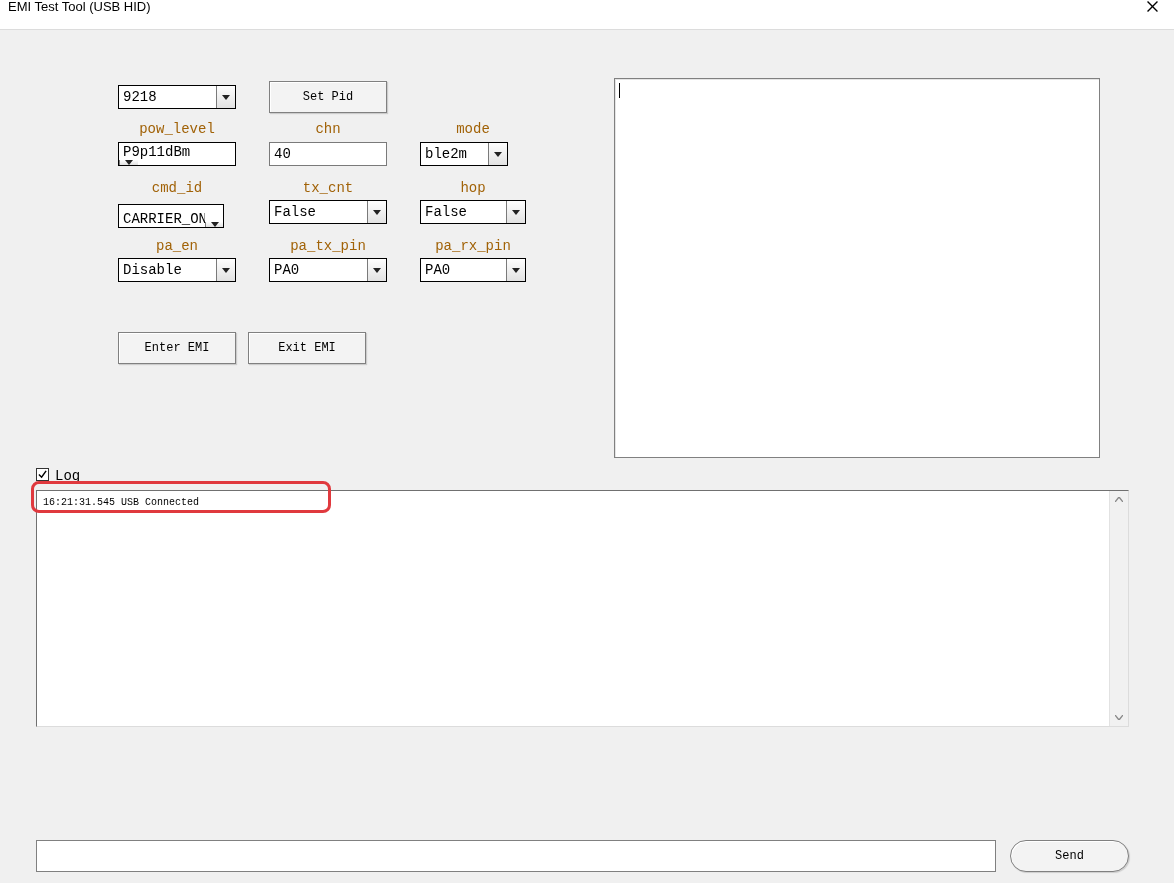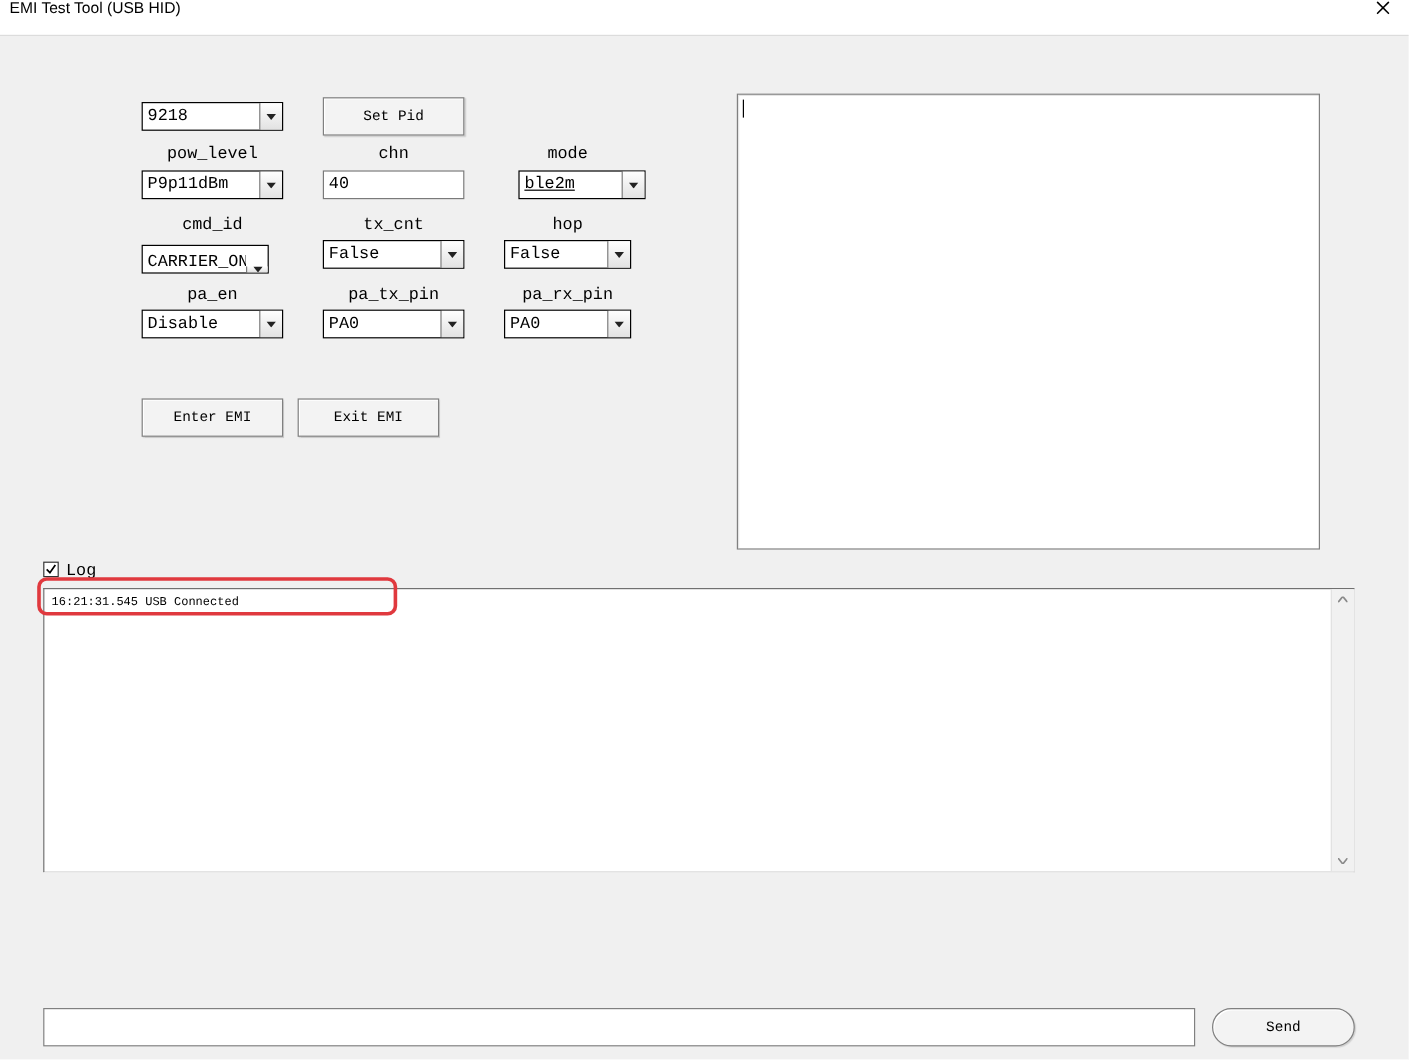--- a/index.html
+++ b/index.html
@@ -51,21 +51,21 @@
     width: 100%;
     height: calc(883px - 30px);
     background: #f0f0f0;
     box-sizing: border-box;
   }
   
   .ctl-label {
     text-align: center;
     font-family: "Courier New", monospace;
     font-size: 14px;
-    color: #000000;
+    color: #a16207;
   }
   
   .combo {
     display: flex;
     align-items: stretch;
     background: #ffffff;
     border: 1px solid #000000;
     box-sizing: border-box;
     height: 24px;
   }
@@ -222,32 +222,32 @@
     </div>
   </div>
   <div class="winbtn mono abs" style="left:269px; top:51px; width:118px;">
     <span>Set Pid</span>
   </div>
 
   <div class="ctl-label abs" style="left:118px; top:91px; width:118px;">pow_level</div>
   <div class="ctl-label abs" style="left:269px; top:91px; width:118px;">chn</div>
   <div class="ctl-label abs" style="left:420px; top:91px; width:106px;">mode</div>
 
-  <div class="combo abs" style="left:118px; top:112px; width:118px;">
+  <div class="combo abs" style="left:118px; top:112px; width:118px;flex-direction:column;">
     <div class="combo-text">P9p11dBm</div>
     <div class="combo-btn">
         <svg viewBox="0 0 8 5">
           <path d="M0 0 L4 5 L8 0 Z" fill="#222"></path>
         </svg>
       </div>
   </div>
   <div class="textbox abs" style="left:269px; top:112px; width:118px;">
     <span>40</span>
   </div>
-  <div class="combo abs" style="left:432px; top:112px; width:106px;text-decoration:underline;">
+  <div class="combo abs" style="left:420px; top:112px; width:88px;">
     <div class="combo-text">ble2m</div>
     <div class="combo-btn">
         <svg viewBox="0 0 8 5">
           <path d="M0 0 L4 5 L8 0 Z" fill="#222"></path>
         </svg>
       </div>
   </div>
 
   <div class="ctl-label abs" style="left:118px; top:150px; width:118px;">cmd_id</div>
   <div class="ctl-label abs" style="left:269px; top:150px; width:118px;">tx_cnt</div>

